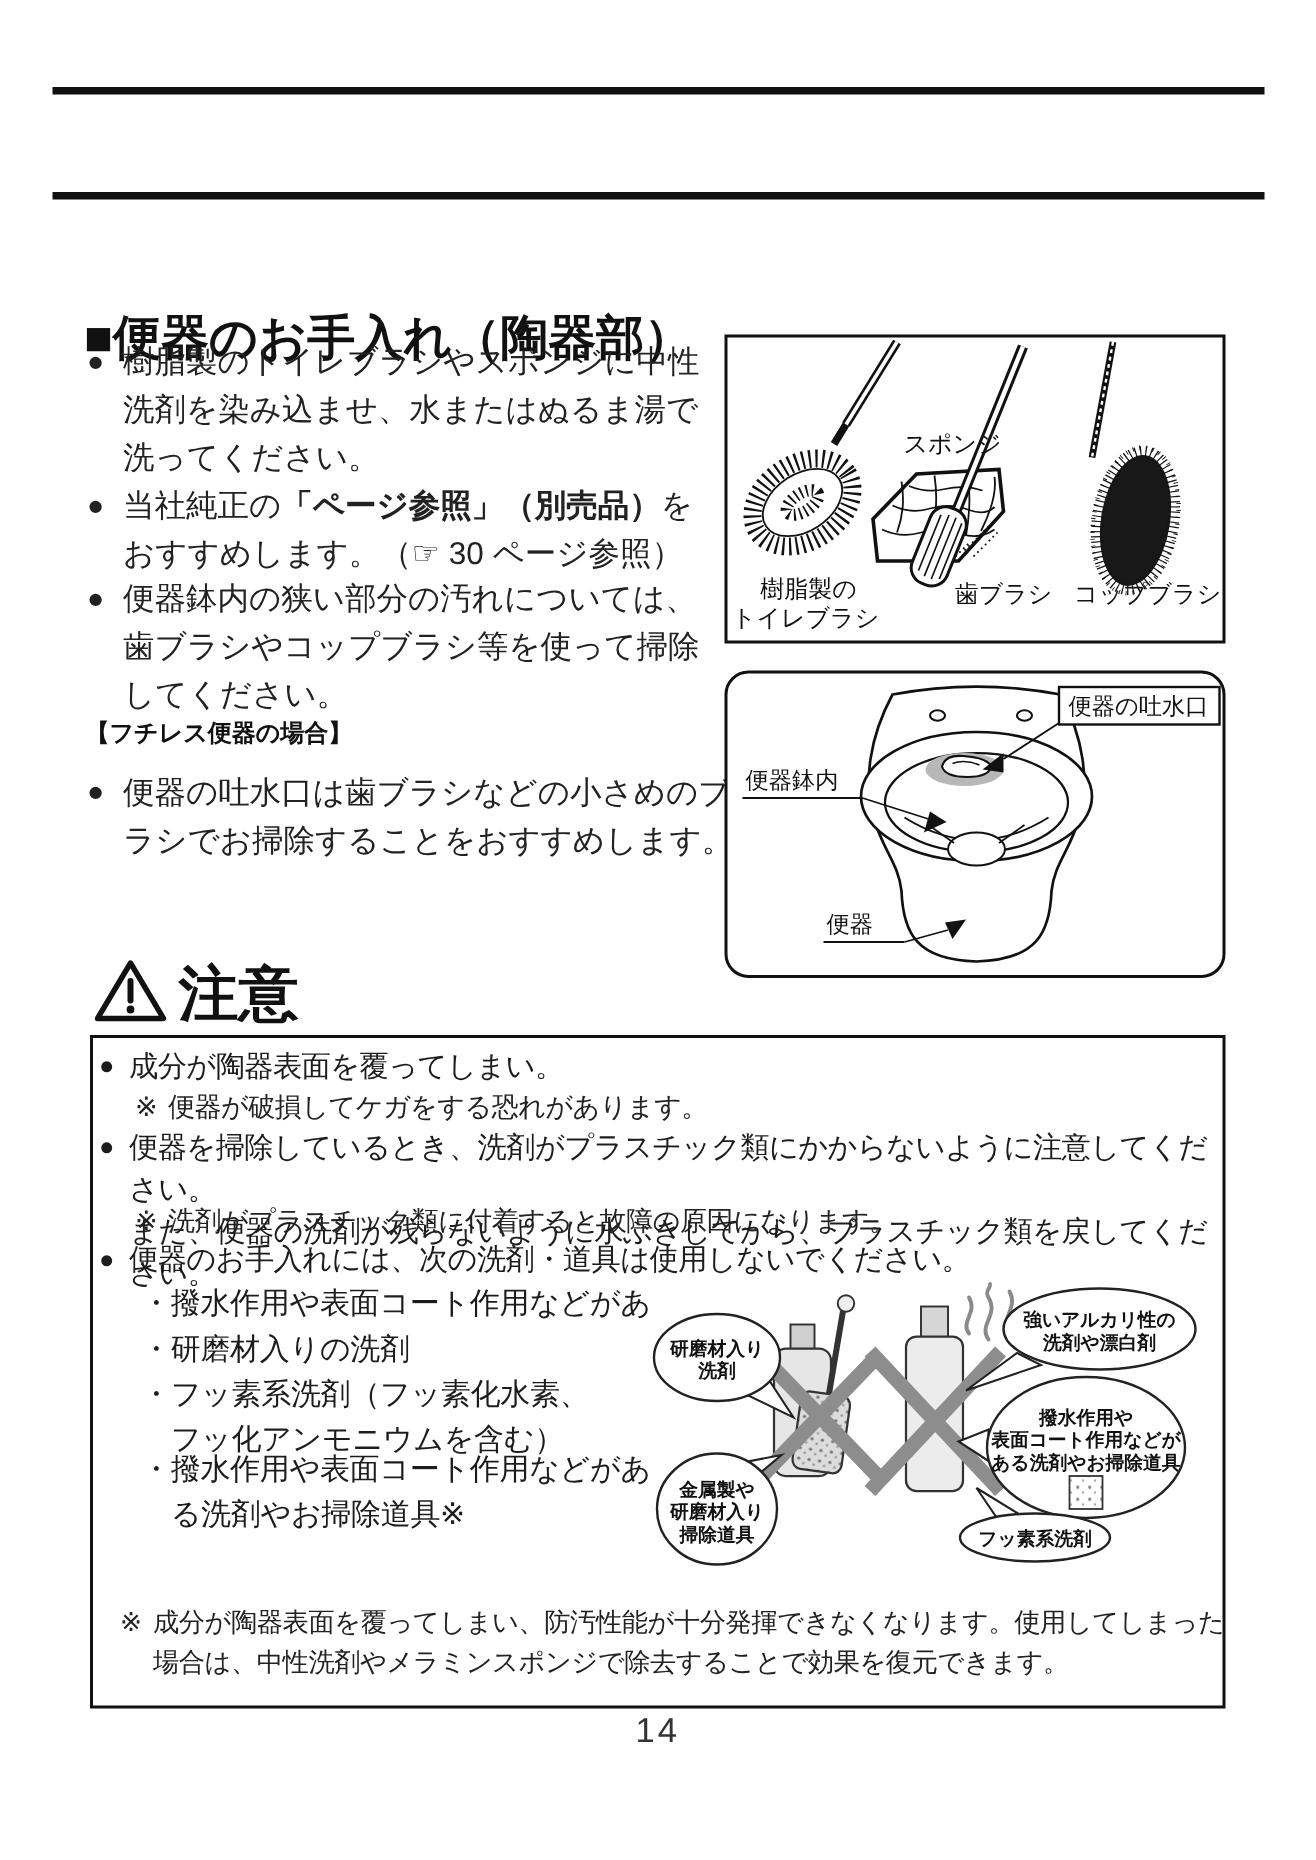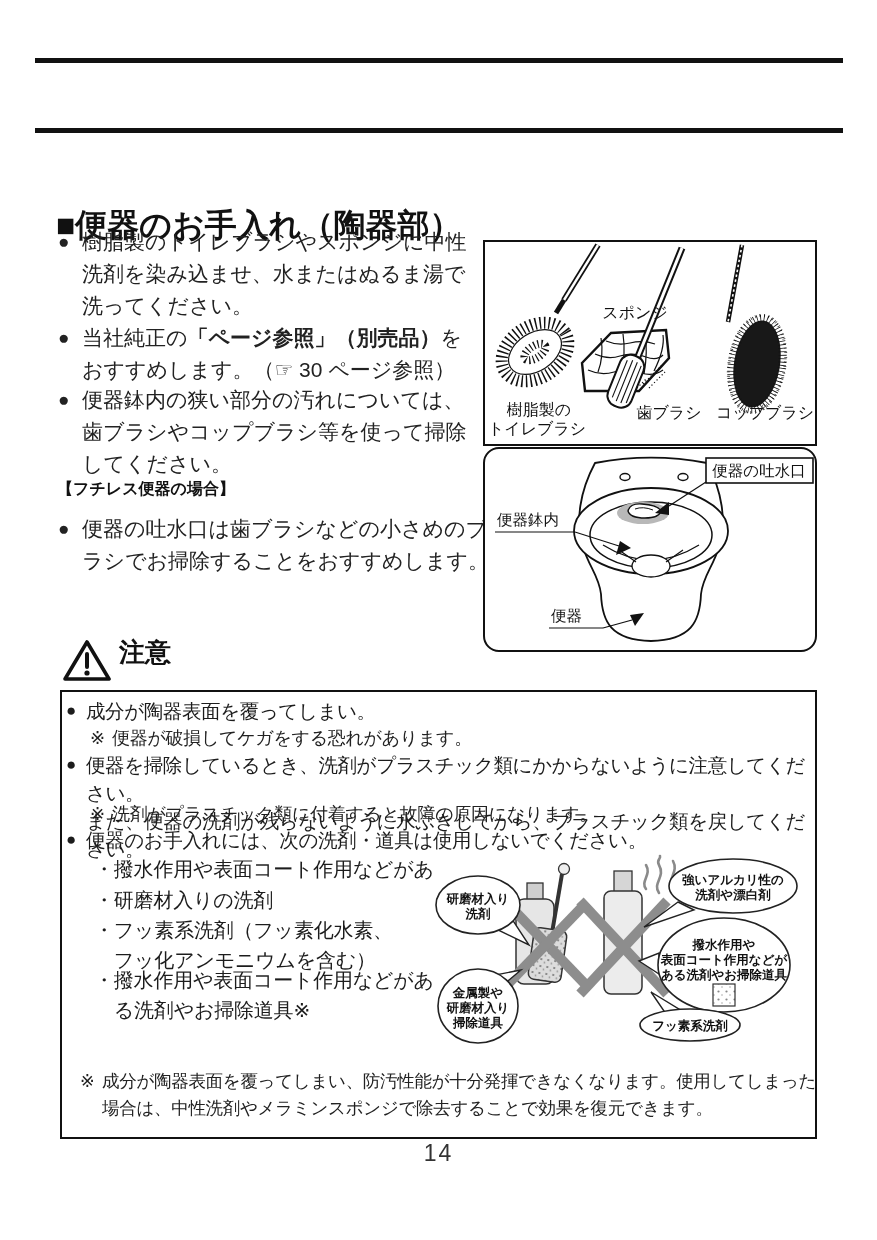--- a/index.html
+++ b/index.html
@@ -14,21 +14,21 @@
     letter-spacing:0;color:#111;white-space:nowrap;margin-top:44px;
   }
   
   .bullet{position:absolute;left:58px;width:440px;display:flex;font-size:21px;line-height:32px;color:#222;}
   .bmark{width:24px;flex:0 0 24px;font-size:19px;}
   .btext{white-space:pre-line;}
   .subhead{position:absolute;left:57px;font-size:16px;font-weight:700;color:#111;white-space:nowrap;}
   
   .figbox{position:absolute;left:483px;width:330px;border:2px solid #111;background:#fff;}
   
-  .cau-head-text{position:absolute;left:119px;top:635px;font-size:26px;font-weight:800;color:#111;}
+  .cau-head-text{position:absolute;left:119px;top:635px;font-size:40px;font-weight:800;color:#111;}
   .cbox{position:absolute;left:60px;top:690px;width:753px;height:445px;border:2.5px solid #111;background:#fff;}
   .cb{position:absolute;left:66px;display:flex;font-size:19.5px;line-height:28px;color:#1c1c1c;letter-spacing:-0.4px;}
   .cbmark{width:20px;flex:0 0 20px;font-size:17px;}
   .cbtext{white-space:pre-line;}
   .note{position:absolute;left:90px;display:flex;font-size:18px;line-height:26px;color:#222;letter-spacing:-0.3px;}
   .nmark{width:22px;flex:0 0 22px;}
   .ntext{white-space:pre-line;}
   .citem{position:absolute;left:94px;font-size:20px;line-height:29.5px;color:#1c1c1c;white-space:pre-line;letter-spacing:-0.2px;}
   .cfoot{position:absolute;left:80px;display:flex;font-size:17.5px;line-height:27px;color:#222;letter-spacing:-0.3px;}
   .pagenum{position:absolute;left:0;right:0;top:1140px;text-align:center;font-size:23px;color:#333;letter-spacing:2px;}
@@ -67,21 +67,21 @@
   </div>
 
   <div class="subhead" style="top:479px;">【フチレス便器の場合】</div>
 
   <div class="bullet" style="top:513px;">
     <span class="bmark">●</span>
     <span class="btext">便器の吐水口は歯ブラシなどの小さめのブ
 ラシでお掃除することをおすすめします。</span>
   </div>
 
-  <div class="figbox" style="top:240px;height:202px;">
+  <div class="figbox" style="top:223px;height:202px;">
     <svg width="330" height="202" viewBox="0 0 330 202">
 
       <g>
         <line x1="113" y1="3" x2="79" y2="58" stroke="#111" stroke-width="6"></line>
         <line x1="113" y1="3" x2="79" y2="58" stroke="#fff" stroke-width="2.4"></line>
         <line x1="79" y1="58" x2="71" y2="71" stroke="#111" stroke-width="5"></line>
         <g transform="rotate(-33 50 110)">
           <ellipse cx="50" cy="110" rx="36" ry="26" fill="none" stroke="#111" stroke-width="12" stroke-dasharray="1.5 3"></ellipse>
           <ellipse cx="50" cy="110" rx="29" ry="19" fill="none" stroke="#111" stroke-width="1.2"></ellipse>
           <ellipse cx="50" cy="110" rx="12" ry="6" fill="none" stroke="#111" stroke-width="8" stroke-dasharray="1.2 2.6"></ellipse>

